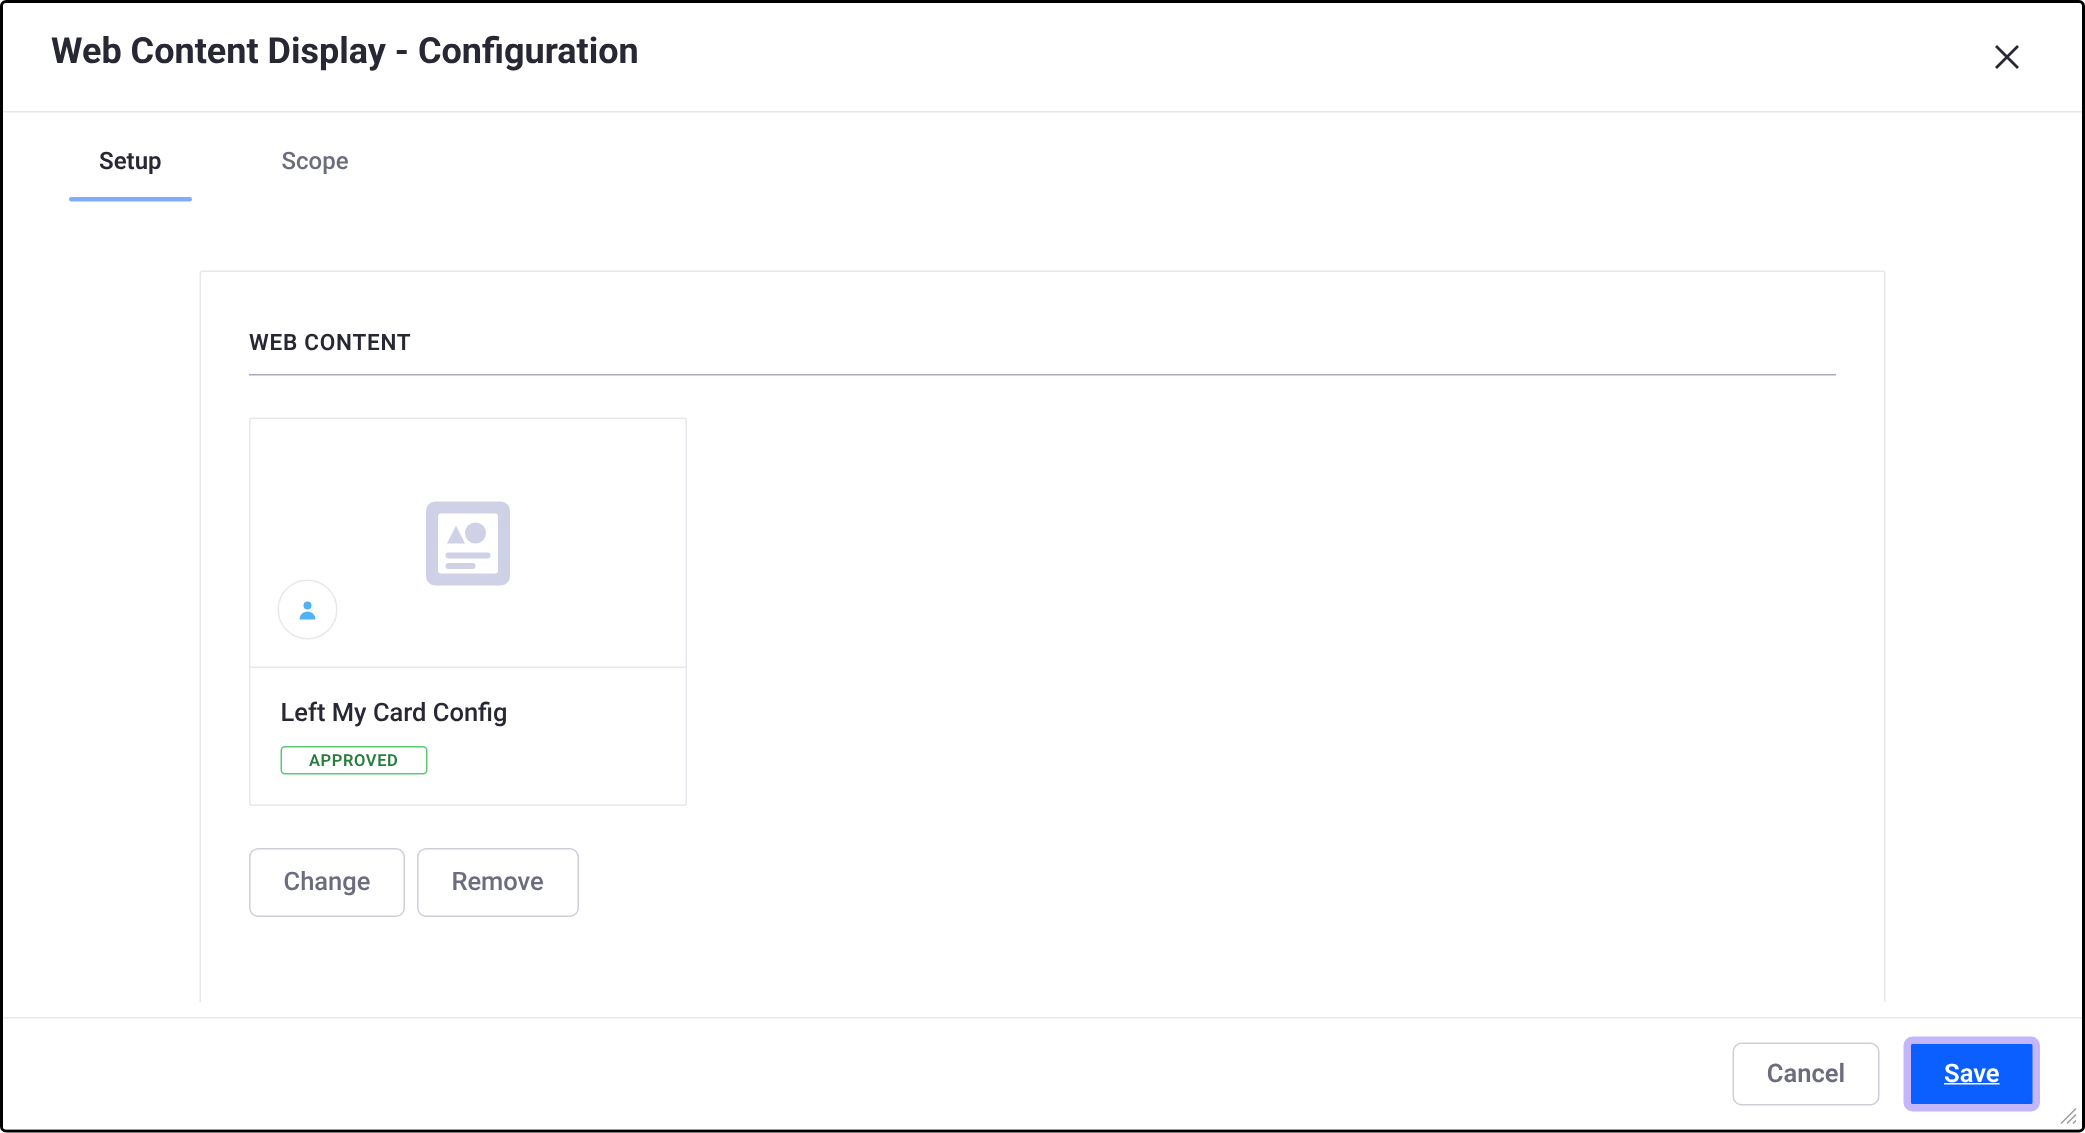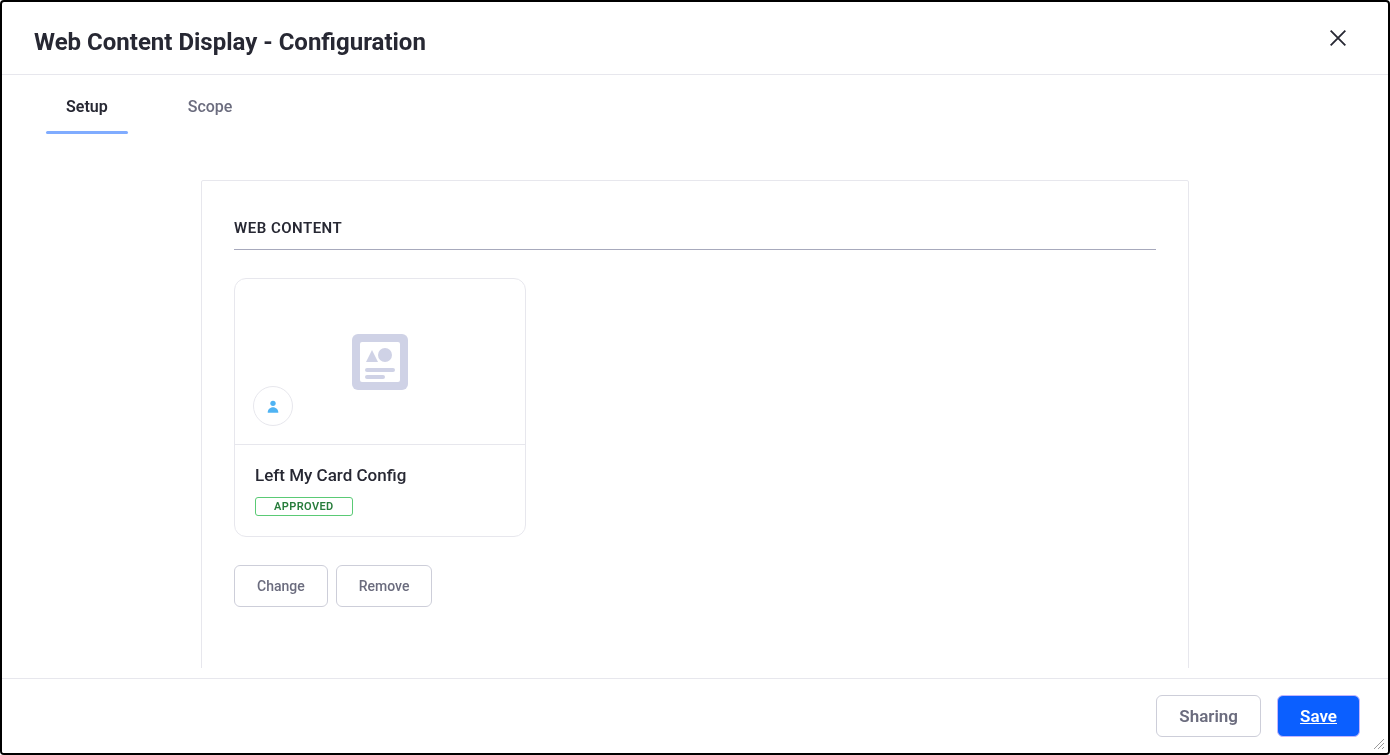--- a/index.html
+++ b/index.html
@@ -13,21 +13,21 @@
       width: 1390px;
       height: 755px;
       overflow: hidden;
       position: relative;
       border: 2px solid #000;
       border-radius: 4px;
     }
     .header {
       display: flex;
       justify-content: space-between;
-      align-items: flex-end;
+      align-items: flex-start;
       padding: 18px 32px 18px 32px;
       border-bottom: 1px solid #e7e7ed;
     }
     .header-title {
       font-size: 24px;
       font-weight: 700;
       color: #272833;
     }
     .close-btn {
       width: 36px;
@@ -77,40 +77,40 @@
       height: 3.5px;
       background: #80acff;
       border-radius: 2px;
     }
     .content-wrap {
       padding: 48px 0 0 0;
       display: flex;
       justify-content: center;
     }
     .panel {
-      width: 988px;
+      width: 1124px;
       border: 1px solid #e7e7ed;
       padding: 38px 32px 32px 32px;
       min-height: 500px;
       border-radius: 2px;
     }
     .section-title {
       font-size: 15px;
       font-weight: 600;
       letter-spacing: 0.5px;
       color: #272833;
       text-transform: uppercase;
       border-bottom: 1px solid #a7a9bc;
       padding-bottom: 12px;
       margin-bottom: 28px;
     }
     .card {
       width: 292px;
       border: 1px solid #e7e7ed;
-      border-radius: 12px;
+      border-radius: 2px;
       overflow: hidden;
       background: #fff;
     }
     .card-preview {
       height: 166px;
       border-bottom: 1px solid #e7e7ed;
       display: flex;
       align-items: center;
       justify-content: center;
       position: relative;
@@ -155,21 +155,21 @@
       border: 1px solid #5aca75;
       border-radius: 3px;
       padding: 2px 18px;
     }
     .action-row {
       display: flex;
       gap: 8px;
       margin-top: 28px;
     }
     .action-btn {
-      font-size: 14px;
+      font-size: 17px;
       font-weight: 500;
       color: #6b6c7e;
       background: #fff;
       border: 1px solid #cdced9;
       border-radius: 6px;
       padding: 12px 22px;
       cursor: pointer;
       font-family: inherit;
     }
     .footer {
@@ -195,21 +195,21 @@
       font-family: inherit;
     }
     .btn-cancel {
       color: #6b6c7e;
       background: #fff;
       border: 1px solid #cdced9;
     }
     .btn-save {
       color: #fff;
       background: #0b5fff;
-      border: 1px solid #c4b5fd;
+      border: 5px solid #c4b5fd;
       text-decoration: underline;
     }
     .resize-handle {
       position: absolute;
       right: 2px;
       bottom: 2px;
       width: 14px;
       height: 14px;
       pointer-events: none;
     }
@@ -280,21 +280,21 @@
       <div class="action-row">
         <button class="action-btn">Change</button>
         <button class="action-btn">Remove</button>
       </div>
       <div class="spacer"></div>
     </div>
   </div>
 </div>
 
 <div class="footer">
-  <button class="footer-btn btn-cancel">Sharing</button>
+  <button class="footer-btn btn-cancel">Cancel</button>
   <button class="footer-btn btn-save">Save</button>
 </div>
 
 <svg class="resize-handle" viewBox="0 0 14 14">
   <line x1="2" y1="12" x2="12" y2="2" stroke="#9a9a9a" stroke-width="1"></line>
   <line x1="6" y1="12" x2="12" y2="6" stroke="#9a9a9a" stroke-width="1"></line>
   <line x1="10" y1="12" x2="12" y2="10" stroke="#9a9a9a" stroke-width="1"></line>
 </svg>
 
 </body></html>

